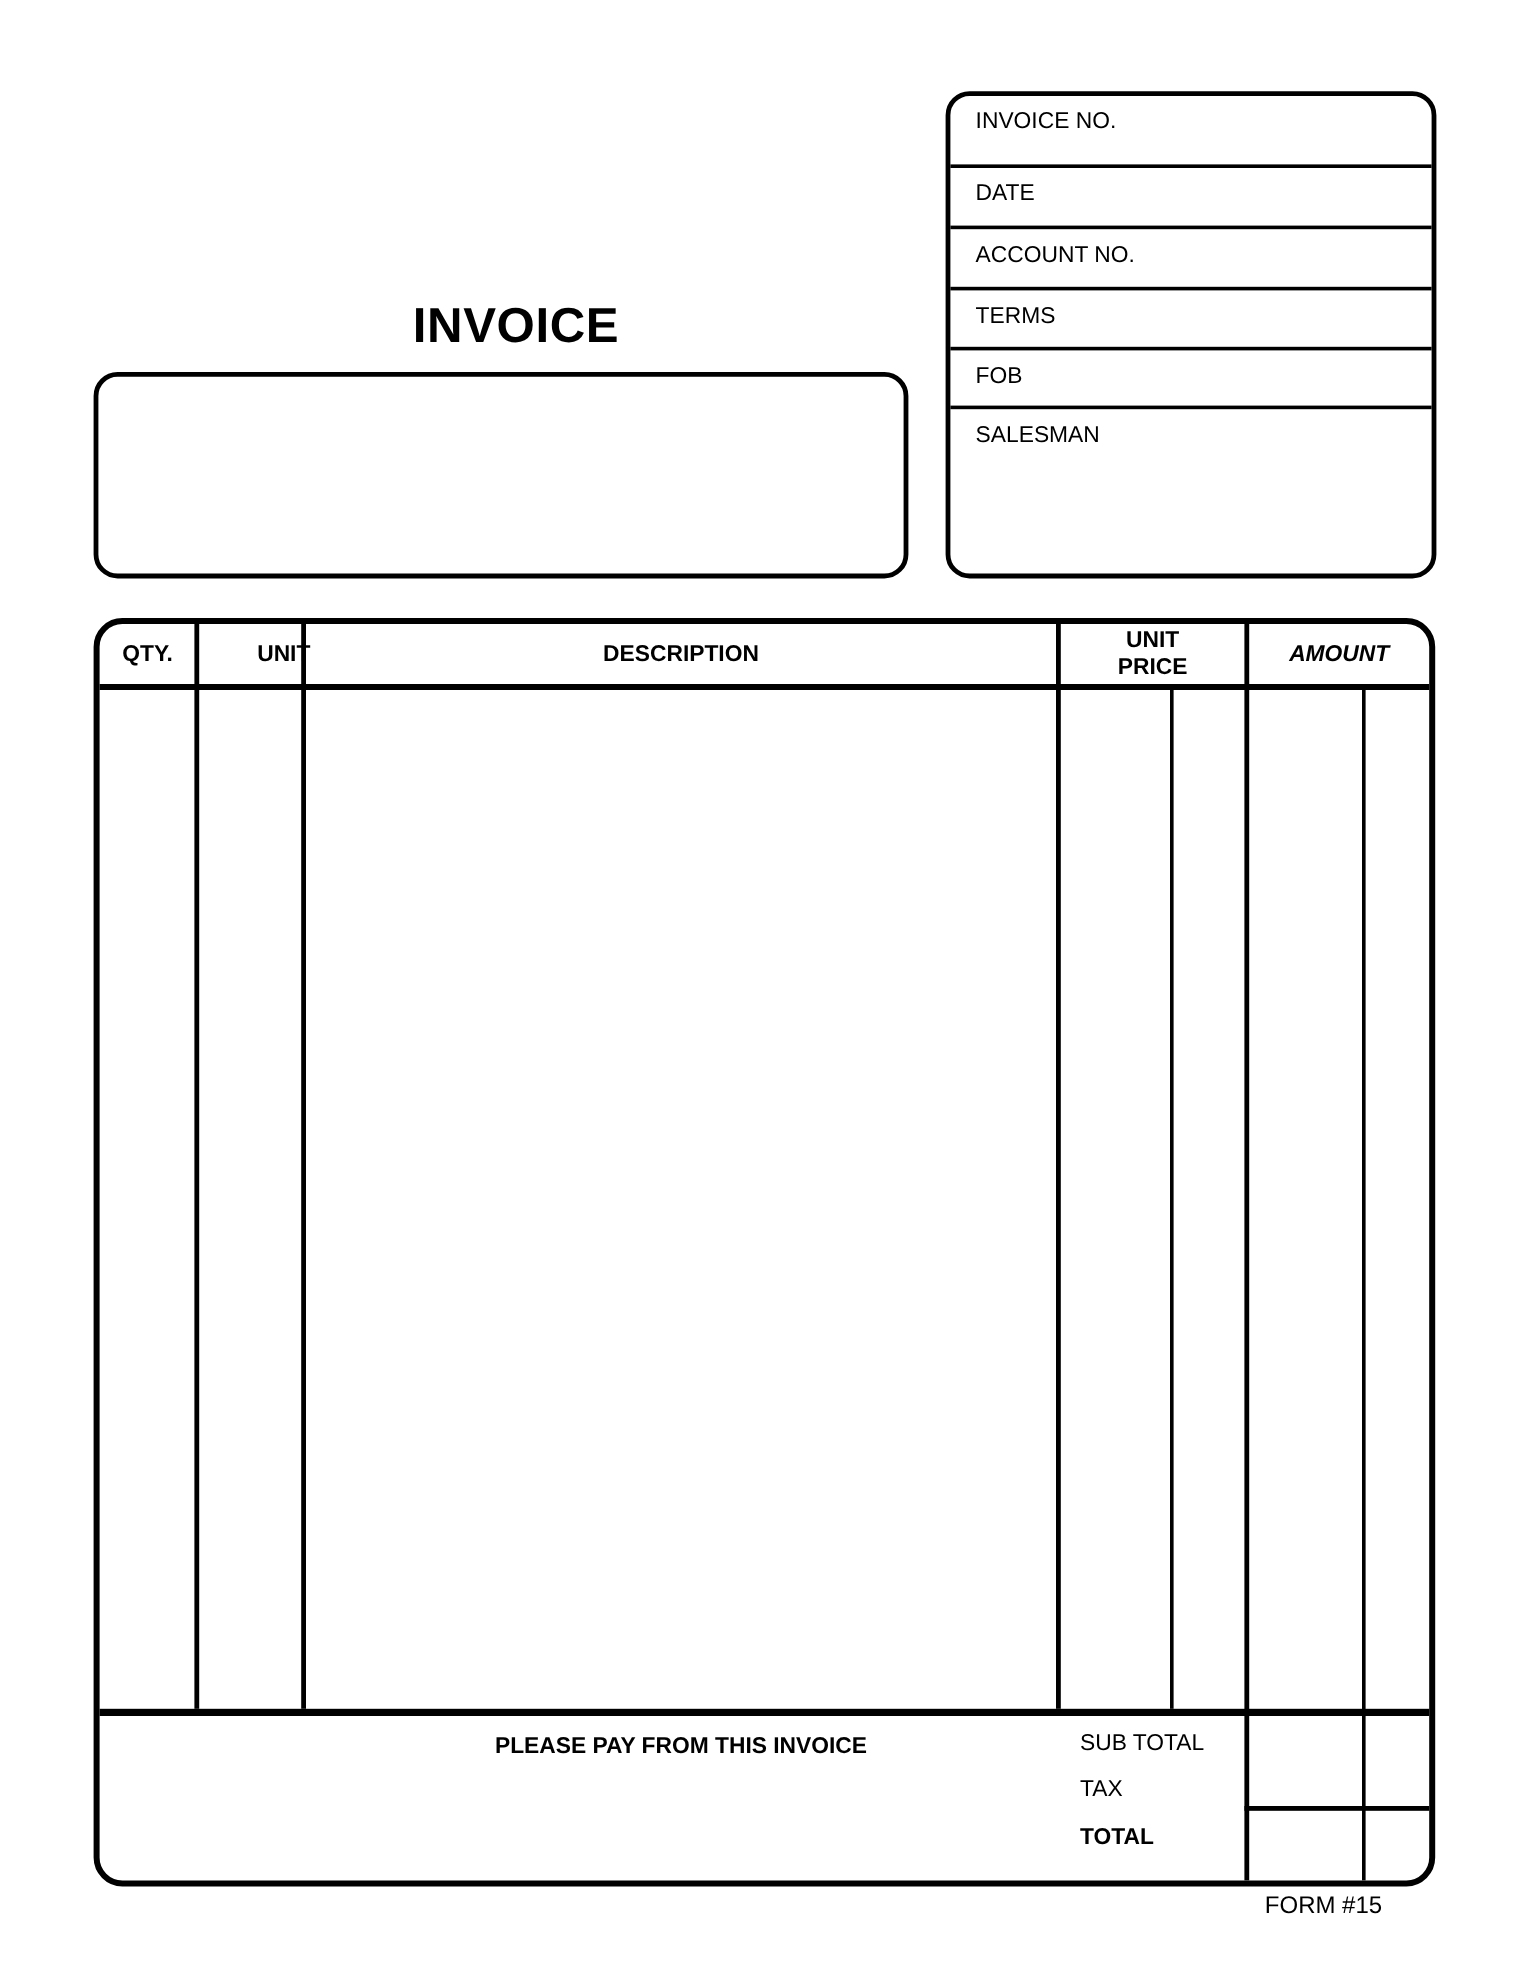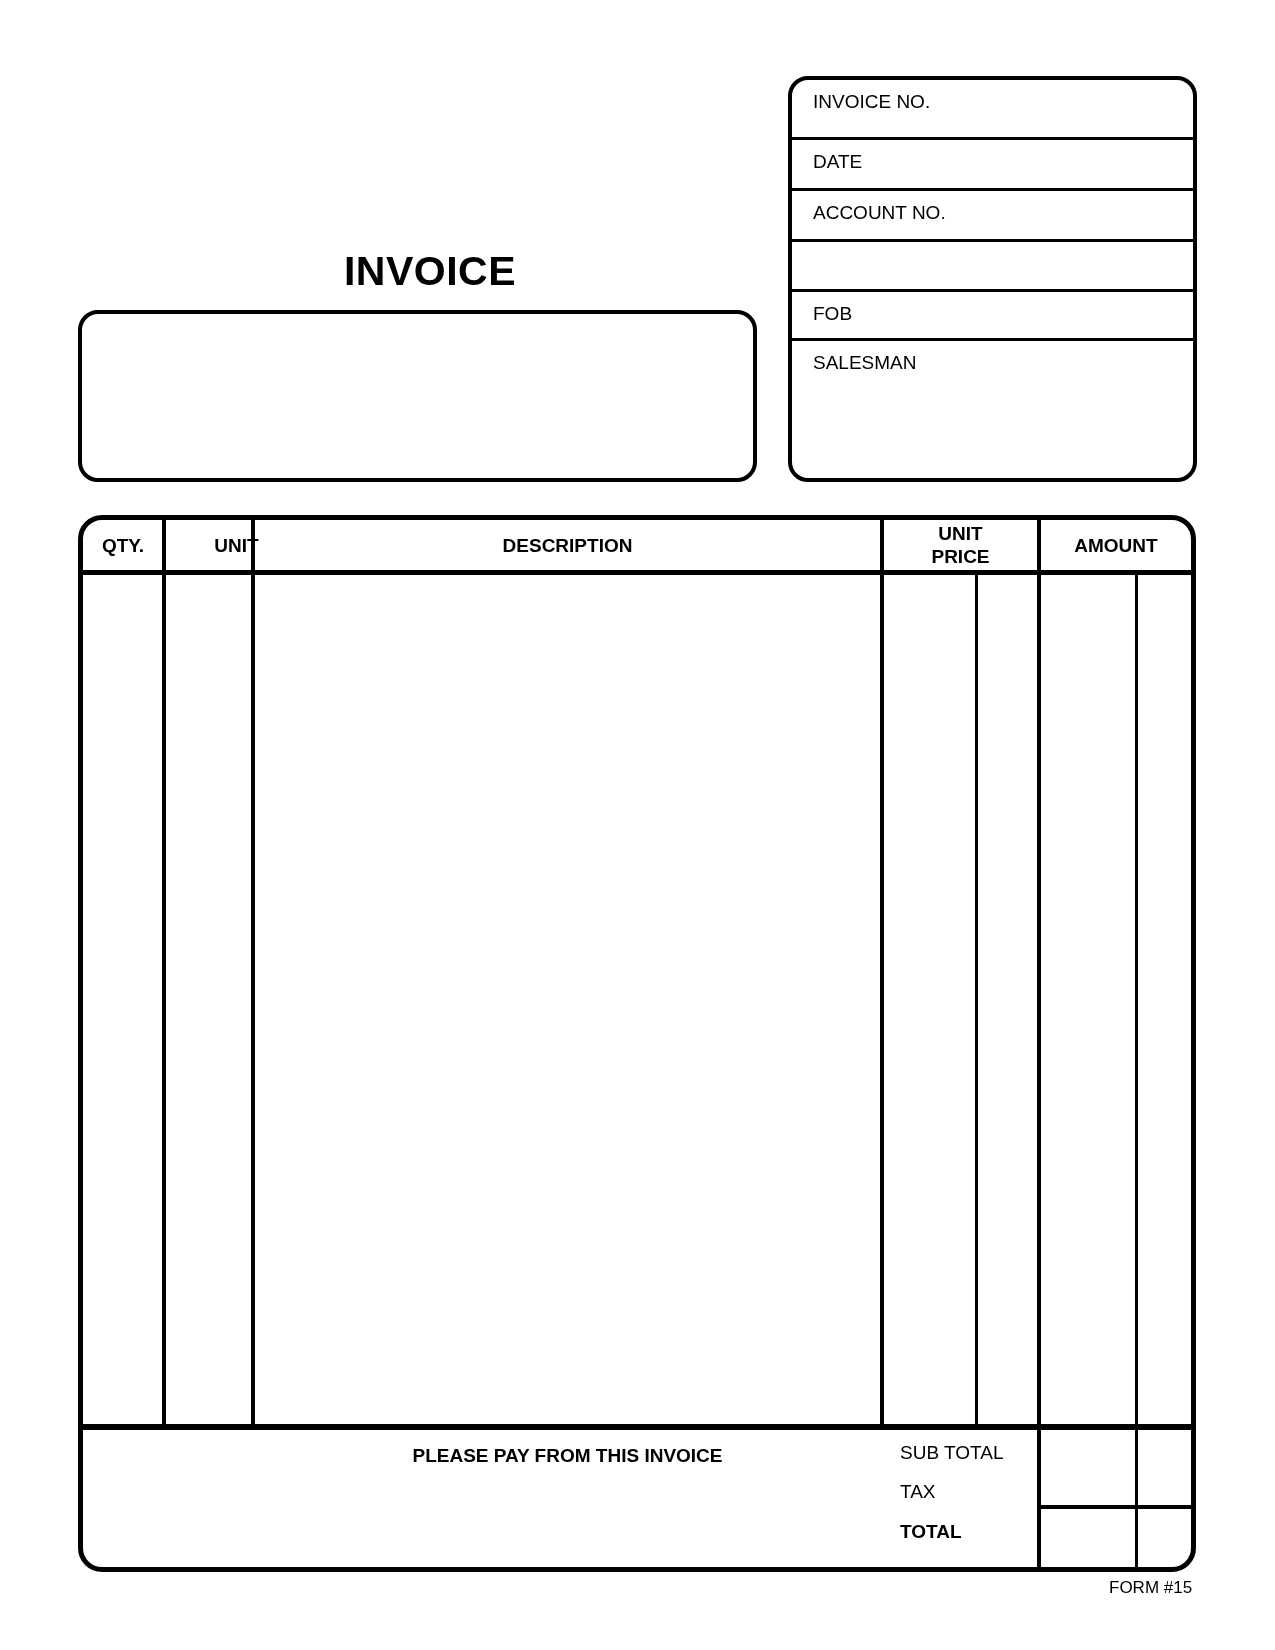--- a/index.html
+++ b/index.html
@@ -71,22 +71,22 @@
   }
   .ft-msg {
     position: absolute; left: 172px; width: 625px; top: 923px; height: 26px;
     display: flex; align-items: center; justify-content: center;
     font-weight: bold; font-size: 19px;
   }
   .field { position: absolute; }
 
   .form-number {
     position: absolute;
-    left: 1109px; top: 1578px;
-    font-size: 17px; line-height: 20px; white-space: nowrap; text-align: center;
+    left: 1054px; top: 1578px;
+    font-size: 20px; line-height: 20px; white-space: nowrap; text-align: center;
   }
 </style>
 </head>
 <body>
 
 <div class="sheet">
 
   <h1 class="page-title">INVOICE</h1>
 
   <div class="info-box">
@@ -96,20 +96,21 @@
     </div>
     <div class="info-row">
       <span class="info-label">DATE</span>
       <div class="info-value"></div>
     </div>
     <div class="info-row">
       <span class="info-label">ACCOUNT NO.</span>
       <div class="info-value"></div>
     </div>
     <div class="info-row">
+      <span class="info-label">TERMS</span>
       <div class="info-value"></div>
     </div>
     <div class="info-row">
       <span class="info-label">FOB</span>
       <div class="info-value"></div>
     </div>
     <div class="info-row">
       <span class="info-label">SALESMAN</span>
       <div class="info-value"></div>
     </div>
@@ -126,21 +127,21 @@
     </div>
     <div class="hcell" style="left:100px; width:107px;">
       <span>UNIT</span>
     </div>
     <div class="hcell" style="left:172px; width:625px;">
       <span>DESCRIPTION</span>
     </div>
     <div class="hcell" style="left:801px; width:153px;">
       <span class="wrap2">UNIT PRICE</span>
     </div>
-    <div class="hcell" style="left:958px; width:150px;">
+    <div class="hcell" style="left:958px; width:150px;font-style:italic;">
       <span>AMOUNT</span>
     </div>
 
     <div class="line" style="left:0; right:0; top:50px; height:5px;"></div>
     <div class="line" style="left:0; right:0; top:904px; height:6px;"></div>
     <div class="line" style="left:954px; right:0; top:985px; height:4px;"></div>
 
     <div class="line" style="left:79px;  top:0; height:904px; width:4px;"></div>
     <div class="line" style="left:168px; top:0; height:904px; width:4px;"></div>
     <div class="line" style="left:797px; top:0; height:904px; width:4px;"></div>

